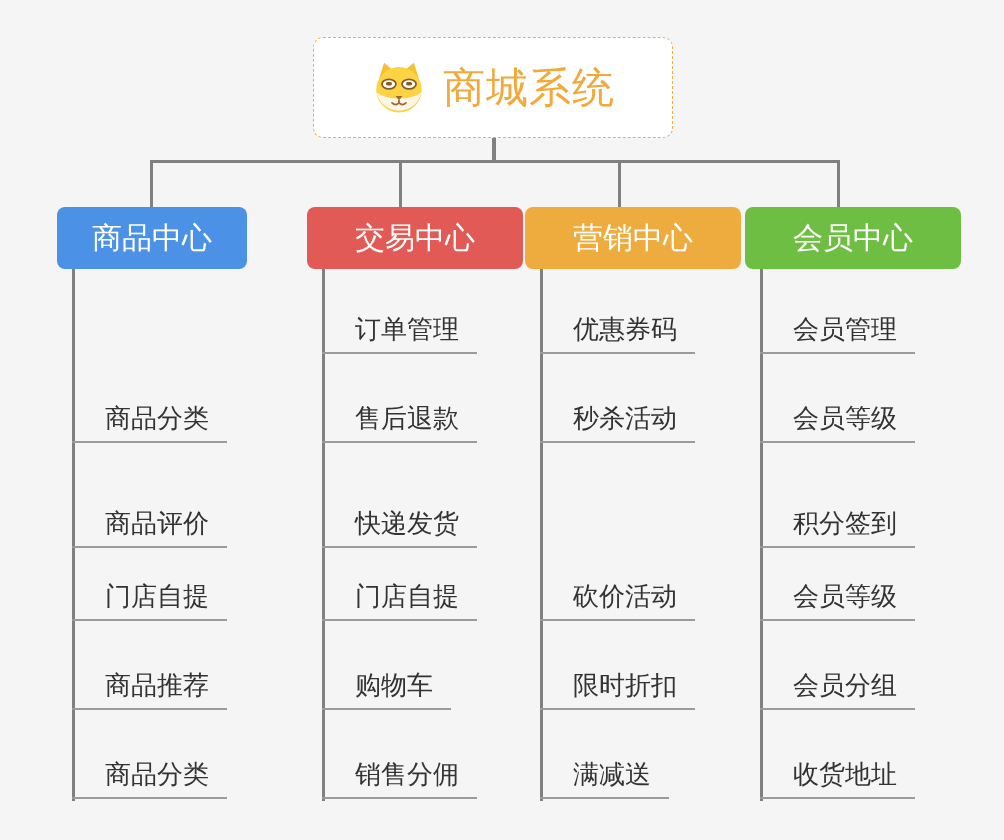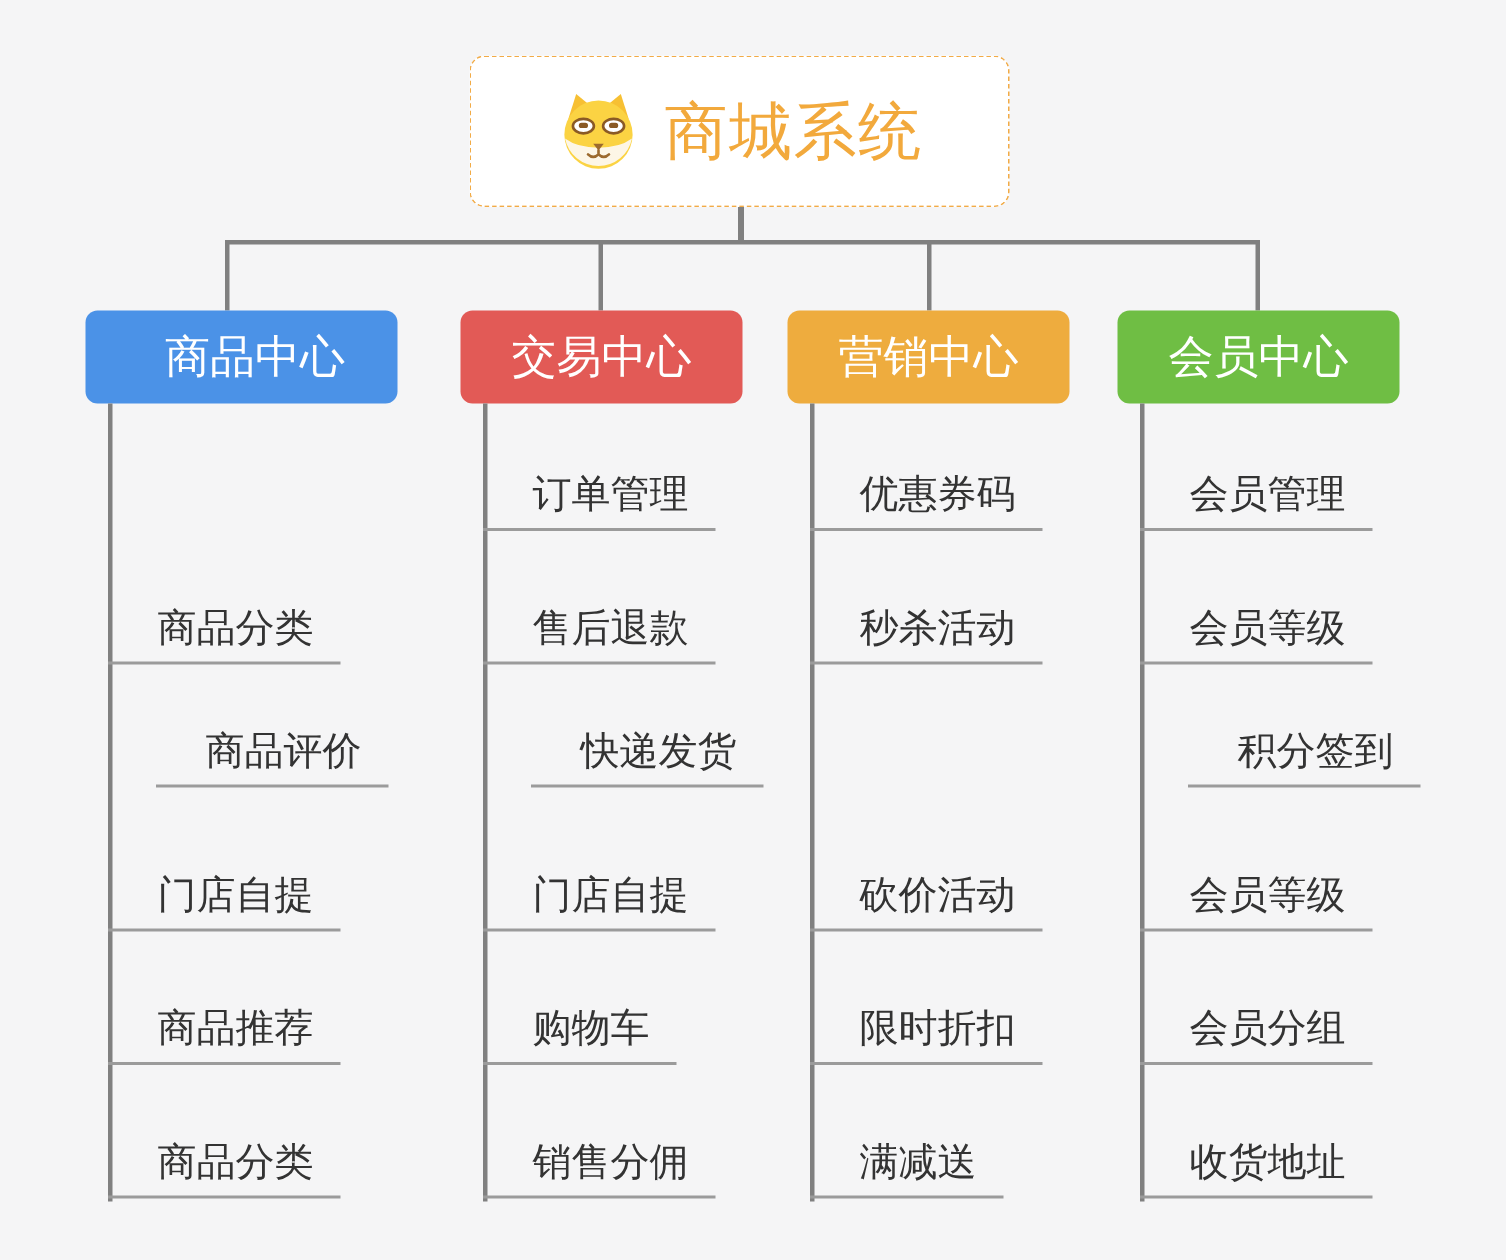--- a/index.html
+++ b/index.html
@@ -29,35 +29,35 @@
   .dog-icon{width:56px;height:56px;display:block;}
 
   
   .branch{position:absolute;top:207px;width:265px;height:600px;}
   .branch.b0{left:57px;}
   .branch.b1{left:307px;}
   .branch.b2{left:525px;}
   .branch.b3{left:745px;}
 
   .branch-header{
-    position:absolute;left:0;top:0;width:188px;height:62px;
+    position:absolute;left:0;top:0;width:216px;height:62px;
     border-radius:8px;display:flex;align-items:center;justify-content:center;
     color:#ffffff;font-size:30px;
   }
   .b0 .branch-header{width:190px;}
 
   .trunk{position:absolute;left:15px;top:62px;width:3px;height:532px;background:#808080;}
 
   .leaf{
     position:absolute;left:15px;
     padding:0 18px 8px 33px;
     border-bottom:2px solid #9b9b9b;
     font-size:26px;line-height:30px;color:#333;white-space:nowrap;
   }
-  .leaf.l0{top:107px;} .leaf.l1{top:196px;} .leaf.l2{top:278px;margin-left:32px;}
+  .leaf.l0{top:107px;} .leaf.l1{top:196px;} .leaf.l2{top:301px;}
   .leaf.l3{top:374px;} .leaf.l4{top:463px;} .leaf.l5{top:552px;}
 </style>
 </head>
 <body>
 
 <div class="canvas">
 
   <div class="line root-trunk"></div>
   <div class="line top-hline"></div>
   <div class="line drop drop-1"></div>
@@ -75,21 +75,21 @@
       <ellipse cx="43.5" cy="27.5" rx="8" ry="5.5" fill="#ffffff" stroke="#8a5a25" stroke-width="2"></ellipse>
       <rect x="17" y="25" width="7" height="4" rx="2" fill="#8a5a25"></rect>
       <rect x="40" y="25" width="7" height="4" rx="2" fill="#8a5a25"></rect>
       <path d="M28,41 L36,41 L32,46 Z" fill="#9c6a2e"></path>
       <path d="M32,46 L32,49 M32,49 Q28,53 24,49 M32,49 Q36,53 40,49" fill="none" stroke="#9c6a2e" stroke-width="2" stroke-linecap="round"></path>
     </svg>
     <span class="root-title">商城系统</span>
   </div>
 
   <section class="branch b0">
-    <div class="branch-header" style="background: rgb(75, 146, 231); padding-left: 18px;">
+    <div class="branch-header" style="background: rgb(75, 146, 231);">
       <span>商品中心</span>
     </div>
     <div class="trunk"></div>
     <div class="leaf l1"><span>商品分类</span></div>
     <div class="leaf l2"><span>商品评价</span></div>
     <div class="leaf l3"><span>门店自提</span></div>
     <div class="leaf l4"><span>商品推荐</span></div>
     <div class="leaf l5"><span>商品分类</span></div>
   </section>
 

